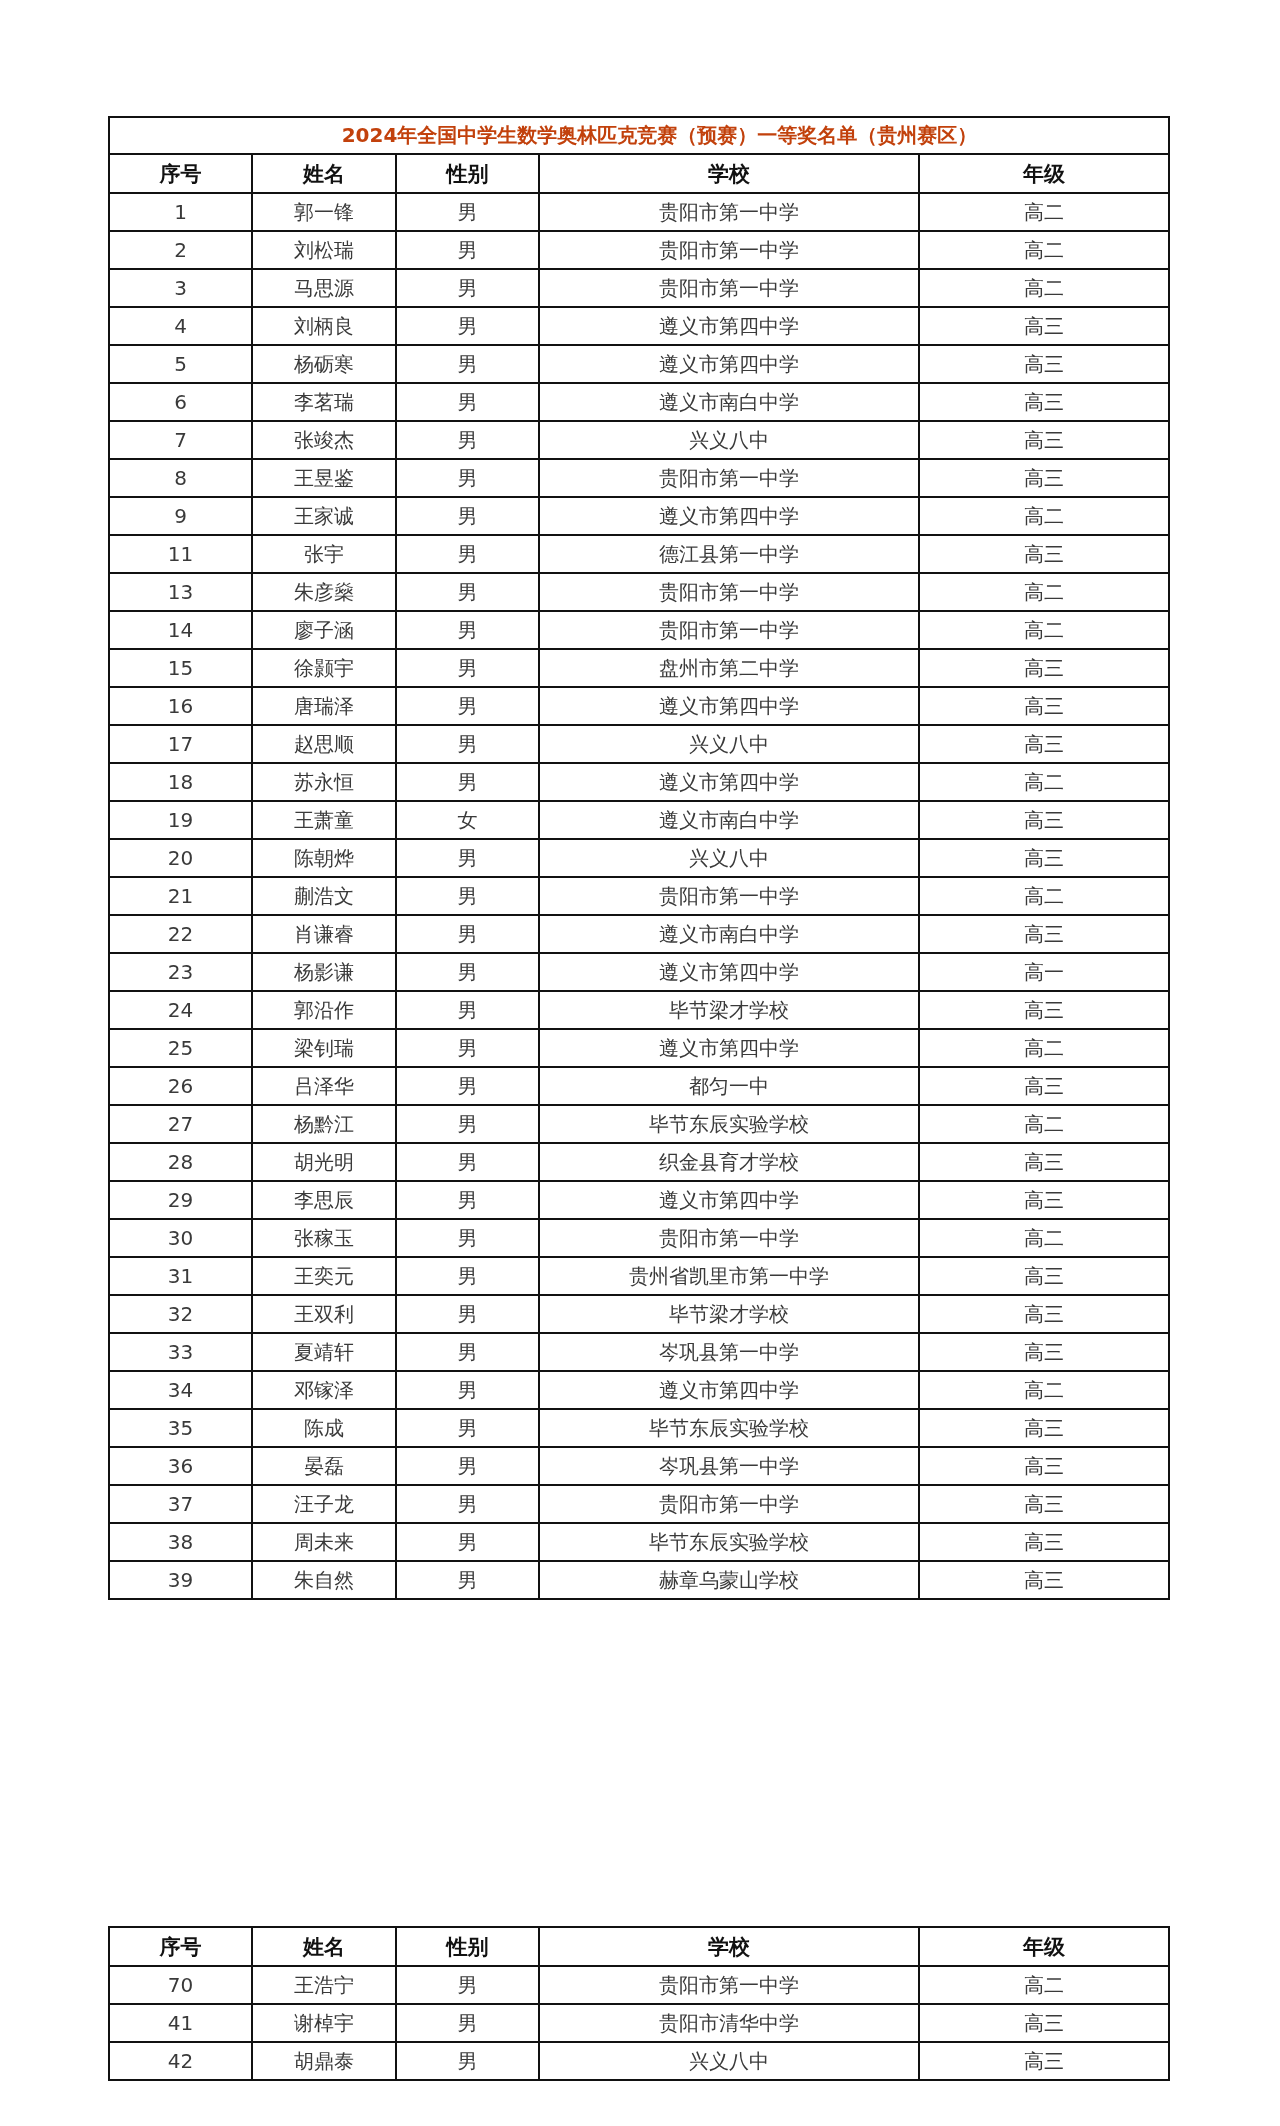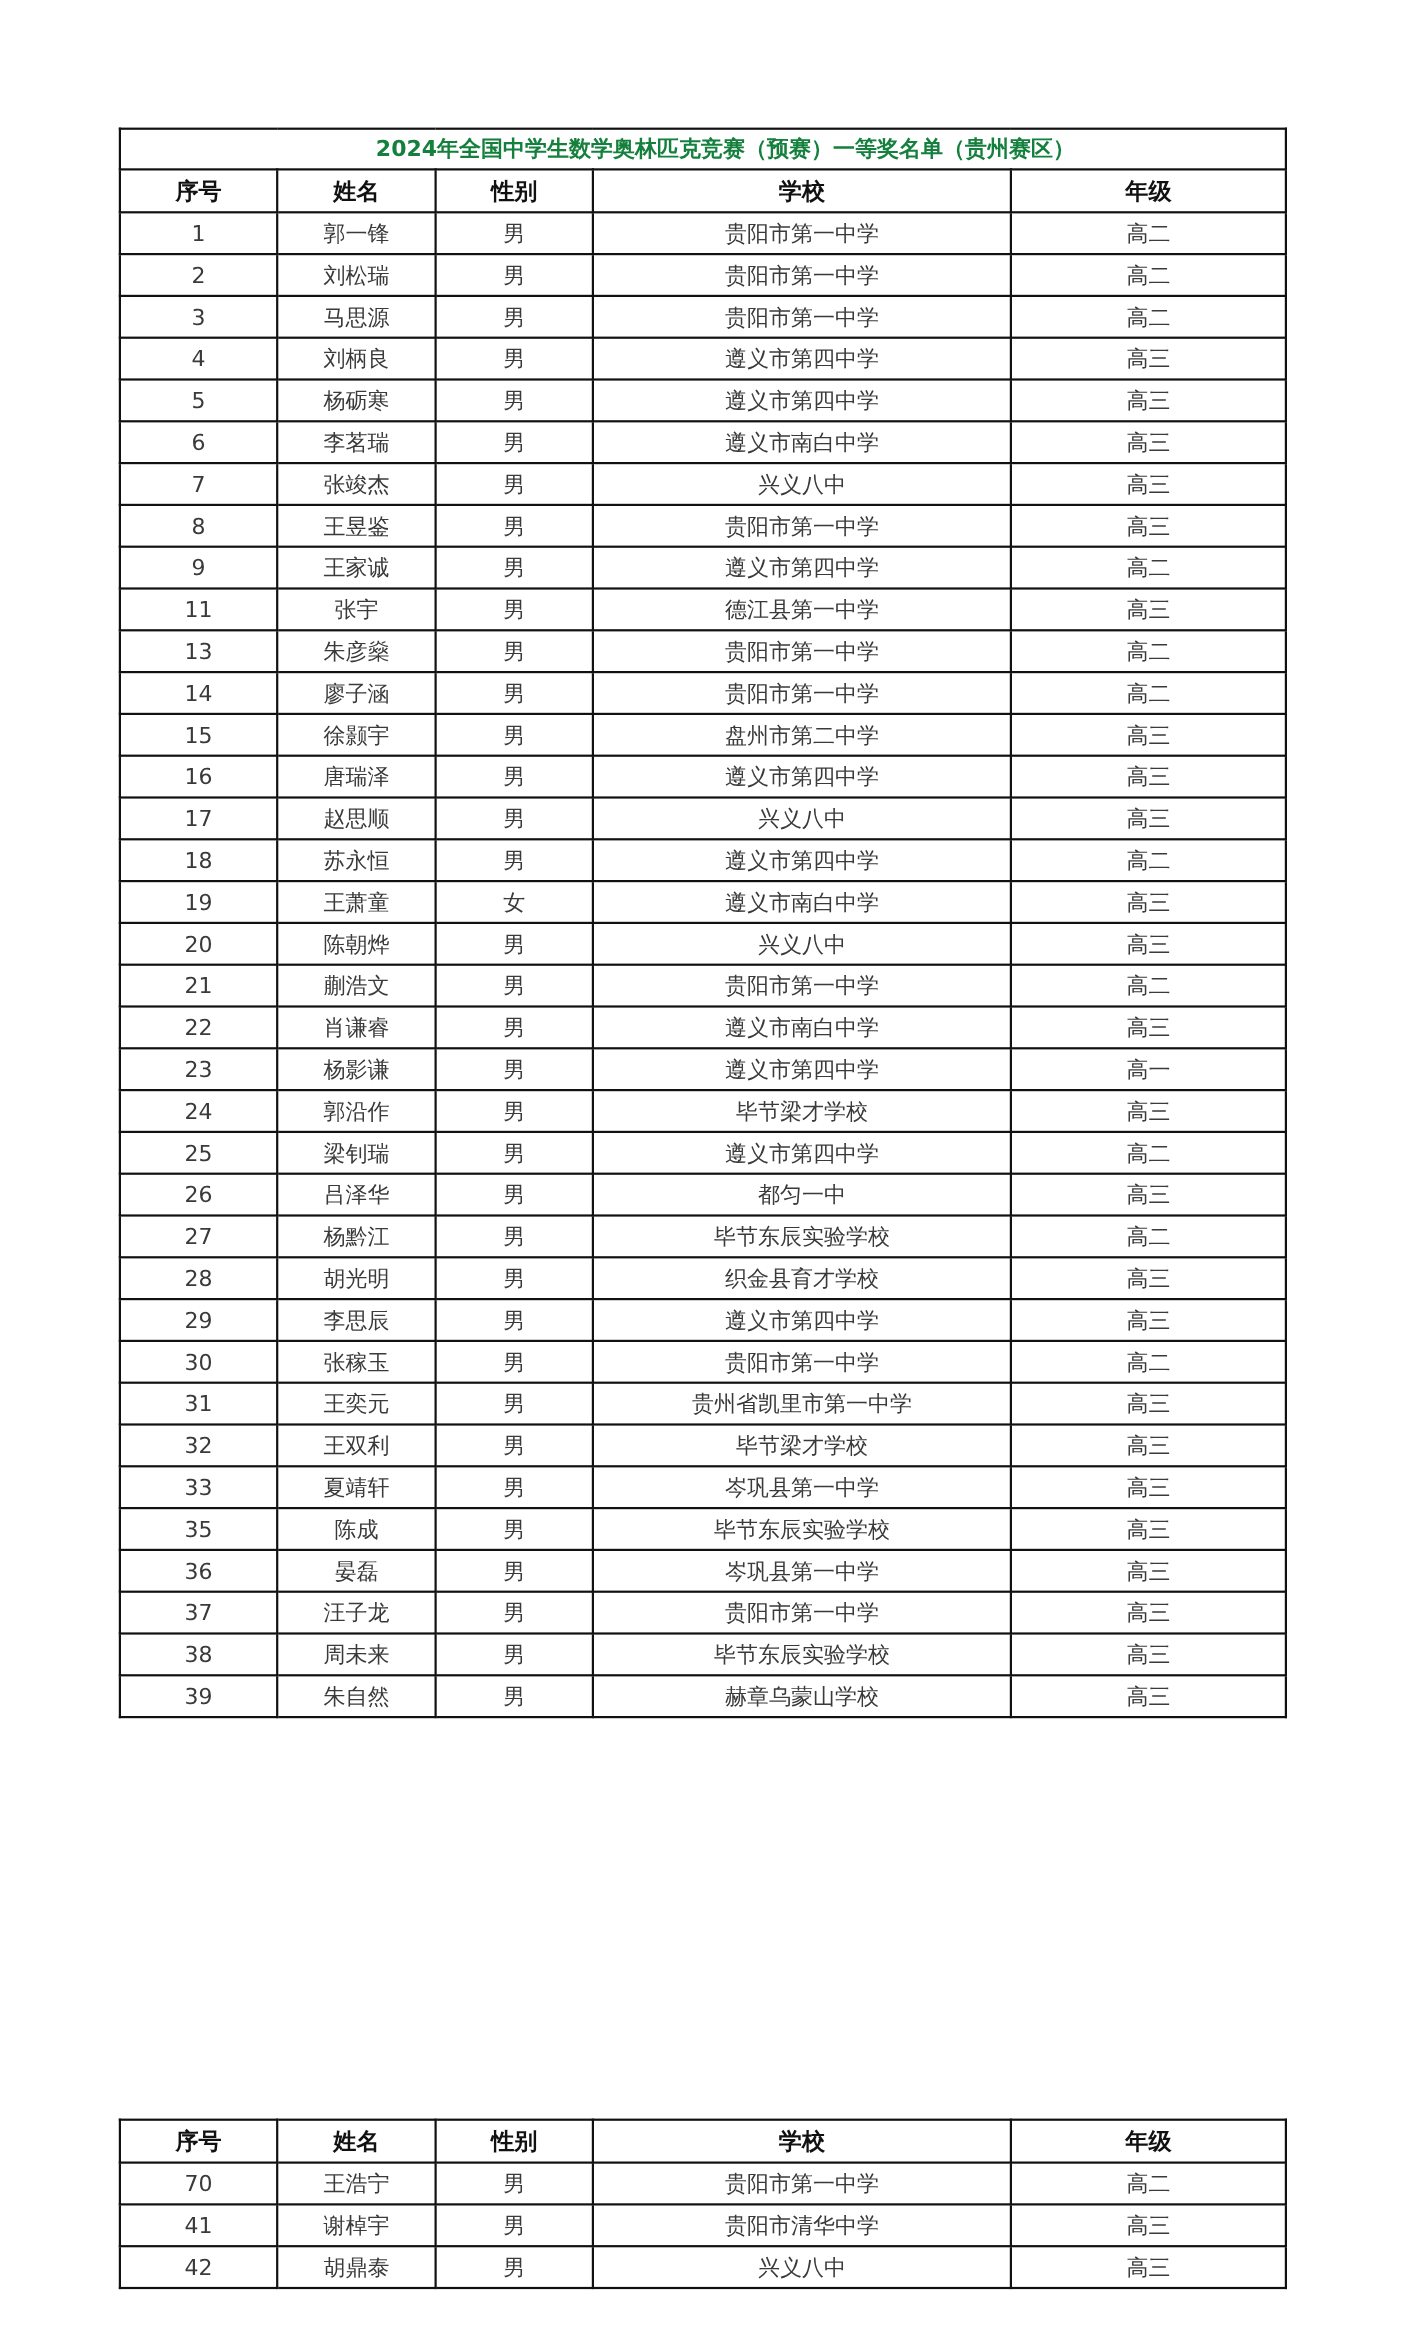--- a/index.html
+++ b/index.html
@@ -5,21 +5,21 @@
   html, body { margin: 0; padding: 0; background: #ffffff; }
   body { width: 1280px; height: 2126px; position: relative; overflow: hidden;
          font-family: "DejaVu Sans", "Liberation Sans", sans-serif; color: #333333; }
   table { position: absolute; left: 108px; width: 1062px; border-collapse: collapse;
           table-layout: fixed; }
   #t1 { top: 116px; }
   #t2 { top: 1926px; }
   td, th { border: 2px solid #111111; text-align: center; padding: 0; overflow: hidden;
            white-space: nowrap; }
   th { font-weight: bold; color: #111111; font-size: 21px; height: 37px; }
-  .title-cell { font-weight: bold; color: #15803d; font-size: 20px; height: 35px; padding-left: 41px; }
+  .title-cell { font-weight: bold; color: #c2410c; font-size: 20px; height: 35px; padding-left: 41px; }
   td { font-size: 20px; height: 36px; color: #3a3a3a; }
   .c-no { width: 143px; }
   .c-name { width: 144px; }
   .c-gender { width: 143px; }
   .c-school { width: 380px; }
   .c-grade { width: 250px; }
 </style>
 </head>
 <body>
 
@@ -255,20 +255,27 @@
         <td>高三</td>
       </tr>
       <tr>
         <td>33</td>
         <td>夏靖轩</td>
         <td>男</td>
         <td>岑巩县第一中学</td>
         <td>高三</td>
       </tr>
       <tr>
+        <td>34</td>
+        <td>邓镓泽</td>
+        <td>男</td>
+        <td>遵义市第四中学</td>
+        <td>高二</td>
+      </tr>
+      <tr>
         <td>35</td>
         <td>陈成</td>
         <td>男</td>
         <td>毕节东辰实验学校</td>
         <td>高三</td>
       </tr>
       <tr>
         <td>36</td>
         <td>晏磊</td>
         <td>男</td>

